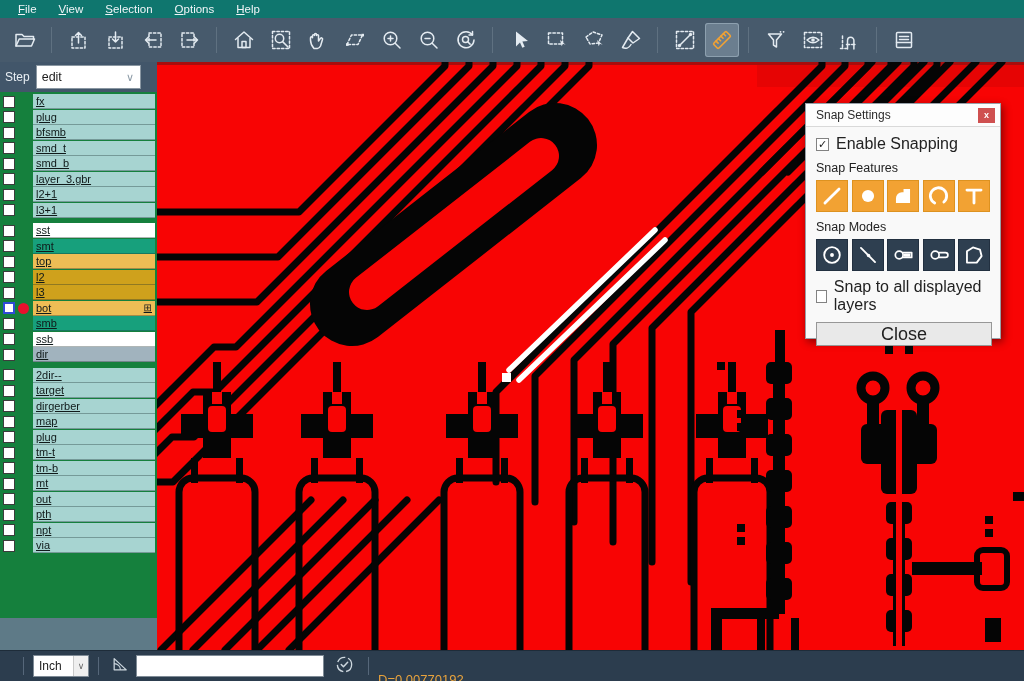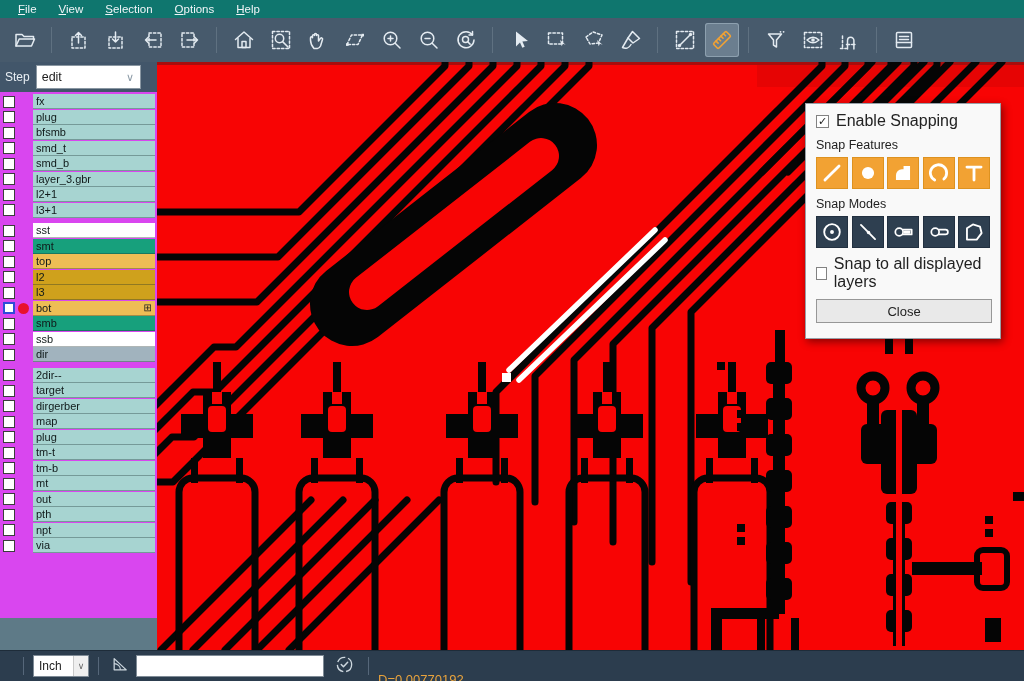--- a/index.html
+++ b/index.html
@@ -20,38 +20,38 @@
     justify-content:center; border-radius:3px; }
   .tbtn.active { background:#6b7e8f; box-shadow:inset 0 0 0 1px #8da0af; }
   .tsep { width:1px; height:26px; background:#5f7181; margin:0 8px; }
   .tbtn svg { display:block; }
   .tline { stroke:#e4ebf1; stroke-width:1.5; fill:none; stroke-linecap:round; stroke-linejoin:round; }
   .tfill { fill:#e4ebf1; stroke:none; }
   .dash { stroke-dasharray:2.4 2; }
   .orange-stroke { stroke:#f2a233; stroke-width:1.6; fill:none; stroke-linecap:round; }
 
   
-  #sidebar { position:absolute; left:0; top:62px; width:157px; height:588px; background:#d946ef; }
+  #sidebar { position:absolute; left:0; top:62px; width:157px; height:588px; background:#15803d; }
   #steprow { position:absolute; left:0; top:0; width:157px; height:30px; background:#42566a;
     display:flex; align-items:center; }
   #steplabel { color:#e9eff4; font-size:12px; padding:0 6px 0 5px; }
   #stepselect { flex:1; height:24px; margin-right:16px; background:#fff; border:1px solid #8a97a2;
     display:flex; align-items:center; justify-content:space-between; padding-left:5px; }
   #stepselect .val { font-size:12.5px; color:#1c1c1c; }
   #stepselect .chev { color:#8b9aa6; font-size:11px; padding-right:6px; }
 
   #layers { position:absolute; left:0; top:32px; width:157px; }
   .lgroup { margin-bottom:5px; }
   .lrow { height:15.5px; display:flex; align-items:center; position:relative; }
   .lcheck { width:12px; height:12px; background:#fff; border:1px solid #3c3c3c; margin-left:3px; }
   .lrow.sel .lcheck { border:2px solid #2f4bd8; }
   .ldot { position:absolute; left:18px; top:2.5px; width:11px; height:11px; border-radius:50%; background:#e8112d; }
   .lstrip { position:absolute; left:33px; right:2px; top:0; bottom:0.5px; display:flex;
     align-items:center; padding-left:3px; font-size:11px; color:#101a1a;
-    border-bottom:1px solid rgba(25,45,45,.35); }
+    border-bottom:1px solid rgba(25,45,45,.35);text-decoration:underline; }
   .lstrip .gicon { margin-left:auto; margin-right:3px; font-size:10px; color:#222; line-height:1; }
   .c-teal  { background:#a7d4d1; }
   .c-white { background:#ffffff; }
   .c-green { background:#17a07c; }
   .c-amber { background:#eebd55; }
   .c-gold  { background:#cfa11c; }
   .c-gray  { background:#a1b3be; }
 
   #xypanel { position:absolute; left:0; top:556px; width:157px; height:94px; background:#5e7a87; }
   #xypanel .divider { position:absolute; left:4px; right:4px; top:44px; height:1px; background:#8aa0aa; }
@@ -75,21 +75,21 @@
   .dlg-check { width:13px; height:13px; background:#fff; border:1px solid #808archive080; border:1px solid #828282;
     font-size:11px; line-height:11px; color:#1a1a1a; text-align:center; margin-right:7px; }
   .dlg-label { font-size:16px; color:#222; }
   .section-label { font-size:12.5px; color:#222; margin:8px 0 5px 0; }
   .icon-row { display:flex; gap:3.5px; margin-bottom:7px; }
   .snap-btn { width:32px; height:32px; display:flex; align-items:center; justify-content:center; }
   .snap-btn.feature { background:#f2a233; border:1px solid #dd9220; }
   .snap-btn.mode { background:#2e3f50; border:1px solid #223040; }
   .wline { stroke:#fff; fill:none; stroke-linecap:round; stroke-linejoin:round; }
   #snapclosebtn { margin:4px 10px 0 10px; height:24px; background:#e9e9e9; border:1px solid #979797;
-    display:flex; align-items:center; justify-content:center; font-size:13px; color:#222; width:176px; }
+    display:flex; align-items:center; justify-content:center; font-size:18px; color:#222; width:176px; }
 
   
   #statusbar { position:absolute; left:0; top:650px; width:1024px; height:31px;
     background:#2c3d4e; border-top:1px solid #1e2c39; display:flex; align-items:center; padding-left:14px; }
   .ssep { width:1px; height:18px; background:#56677a; margin:0 9px; }
   #units { width:56px; height:22px; background:#fff; border:1px solid #7f8b96; display:flex; align-items:center; }
   #units .val { flex:1; font-size:12px; color:#1c1c1c; padding-left:5px; }
   #units .chev { width:15px; height:100%; border-left:1px solid #c9c9c9; background:#efefef;
     color:#666; font-size:9px; display:flex; align-items:center; justify-content:center; }
   #angleicon { margin:0 6px 0 2px; }
@@ -556,20 +556,24 @@
         </div>
       </div>
     <div id="xypanel">
       <div class="divider"></div>
       <div class="coord" id="coordx">X: -3.373583</div>
 
     </div>
   </div>
 
   <div id="snapdlg">
+    <div id="snaptitlebar">
+      <span id="snaptitle">Snap Settings</span>
+      <span id="snapclose">x</span>
+    </div>
     <div id="snapbody">
       <div class="dlg-row">
         <span class="dlg-check" id="enablecheck">✓</span>
         <span class="dlg-label">Enable Snapping</span>
       </div>
       <div class="section-label">Snap Features</div>
       <div class="icon-row" id="featurerow">
           <div class="snap-btn feature">
             <svg width="26" height="26" viewBox="0 0 24 24">
               <g class="wline" stroke-width="2.6">

